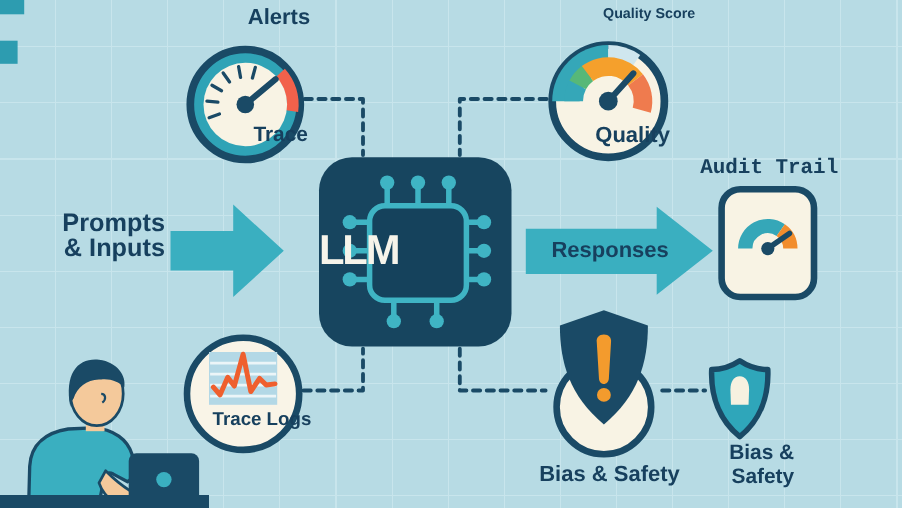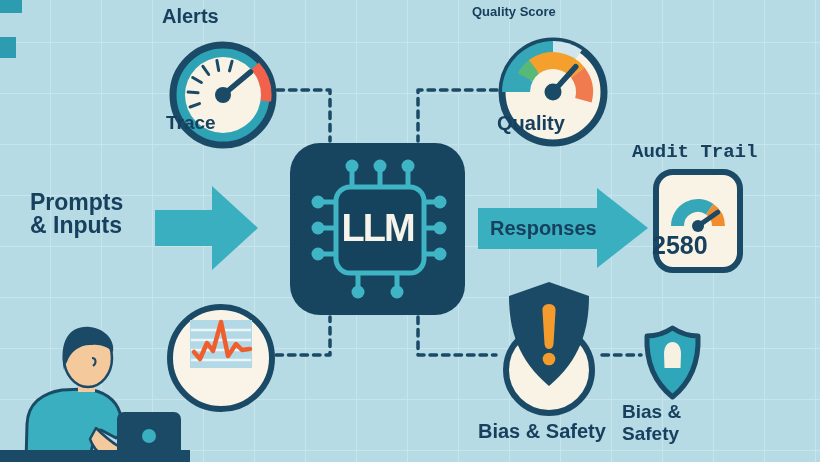--- a/index.html
+++ b/index.html
@@ -6,32 +6,32 @@
   .canvas{
     position:relative;width:820px;height:462px;overflow:hidden;
     background-color:#b7dbe4;
     background-image:
       repeating-linear-gradient(to bottom, transparent 0 42px, #c8e5ec 42px 43px, transparent 43px 51px),
       repeating-linear-gradient(to right, transparent 0 50px, #c8e5ec 50px 51px);
     font-family:"Liberation Sans", sans-serif;
   }
   .abs{position:absolute;}
   .lbl{
-    position:absolute;color:#17405e;font-weight:bold;text-align:left;
+    position:absolute;color:#17405e;font-weight:bold;text-align:right;
     line-height:1.12;letter-spacing:0;
   }
   .accent{position:absolute;background:#2d9cb0;}
   .accent1{left:0;top:0;width:22px;height:13px;}
   .accent2{left:0;top:37px;width:16px;height:21px;}
   .llm-box{
     position:absolute;left:290px;top:143px;width:175px;height:172px;
     background:#17455f;border-radius:30px;
   }
   .llm-text{
-    position:absolute;left:290px;top:207px;width:175px;text-align:center;
+    position:absolute;left:290px;top:207px;width:175px;
     color:#f6f4ea;font-weight:bold;font-size:38px;letter-spacing:-2px;
     font-family:"Liberation Sans", sans-serif;
   }
   svg{display:block;}
 </style>
 </head>
 <body>
 
 <div class="canvas">
 
@@ -85,21 +85,20 @@
   </svg>
   <div class="lbl" style="left:497px;top:112px;width:112px;font-size:20px;">Quality</div>
 
   <svg class="abs" style="left:652px;top:168px" width="92" height="106" viewBox="0 0 92 106">
     <rect x="4" y="4" width="84" height="98" rx="17" fill="#f8f3e4" stroke="#1a4a66" stroke-width="6"></rect>
     <path d="M19,58 A27,27 0 0 1 61.5,35.9 L54,46.5 A14,14 0 0 0 32,58 Z" fill="#35a7b8"></path>
     <path d="M61.5,35.9 A27,27 0 0 1 73,58 L60,58 A14,14 0 0 0 54,46.5 Z" fill="#f28d2d"></path>
     <line x1="46" y1="58" x2="65.7" y2="44.2" stroke="#1a4a66" stroke-width="5" stroke-linecap="round"></line>
     <circle cx="46" cy="58" r="6" fill="#1a4a66"></circle>
   </svg>
-  <div class="lbl" style="left:652px;top:231px;width:92px;font-size:25px;">2580</div>
 
   <div class="lbl" style="left:30px;top:191px;width:120px;font-size:23px;line-height:23px;">
     <div>Prompts</div>
     <div>&amp; Inputs</div>
   </div>
   <svg class="abs" style="left:153px;top:184px" width="108" height="88" viewBox="0 0 108 88">
     <polygon points="2,26 59,26 59,2 105,44 59,86 59,62 2,62" fill="#3aafc0"></polygon>
   </svg>
 
   <svg class="abs" style="left:476px;top:186px" width="174" height="84" viewBox="0 0 174 84">
@@ -143,20 +142,21 @@
     <circle cx="56" cy="56" r="51" fill="#f9f4e7" stroke="#1a4a66" stroke-width="6"></circle>
     <rect x="25" y="18" width="62" height="48" fill="#b3d8e6"></rect>
     <g stroke="#ecf5f8" stroke-width="2.5">
       <line x1="26" y1="28" x2="86" y2="28"></line>
         <line x1="26" y1="38" x2="86" y2="38"></line>
         <line x1="26" y1="48" x2="86" y2="48"></line>
         <line x1="26" y1="58" x2="86" y2="58"></line>
     </g>
     <polyline points="29,50 35,57 42,41 48,49 56,20 63,54 71,42 77,48 85,47" fill="none" stroke="#ef5f2e" stroke-width="4.5" stroke-linecap="round" stroke-linejoin="round"></polyline>
   </svg>
+  <div class="lbl" style="left:160px;top:371px;width:123px;font-size:17px;">Trace Logs</div>
 
   <svg class="abs" style="left:498px;top:278px" width="105" height="140" viewBox="0 0 105 140">
     <circle cx="51" cy="92" r="43" fill="#f8f3e4" stroke="#1a4a66" stroke-width="6"></circle>
     <path d="M51,4 L91,18 C91,52 82,82 51,108 C20,82 11,52 11,18 Z" fill="#1a4a66"></path>
     <path d="M51,26 C55.5,26 58,29 57.5,33 L55.5,66 C55.3,69 53.3,71 51,71 C48.7,71 46.7,69 46.5,66 L44.5,33 C44,29 46.5,26 51,26 Z" fill="#f39b2d"></path>
     <circle cx="51" cy="81" r="6.3" fill="#f39b2d"></circle>
   </svg>
   <div class="lbl" style="left:478px;top:420px;width:140px;font-size:20px;">Bias &amp; Safety</div>
 
   <svg class="abs" style="left:640px;top:324px" width="66" height="80" viewBox="0 0 66 80">

